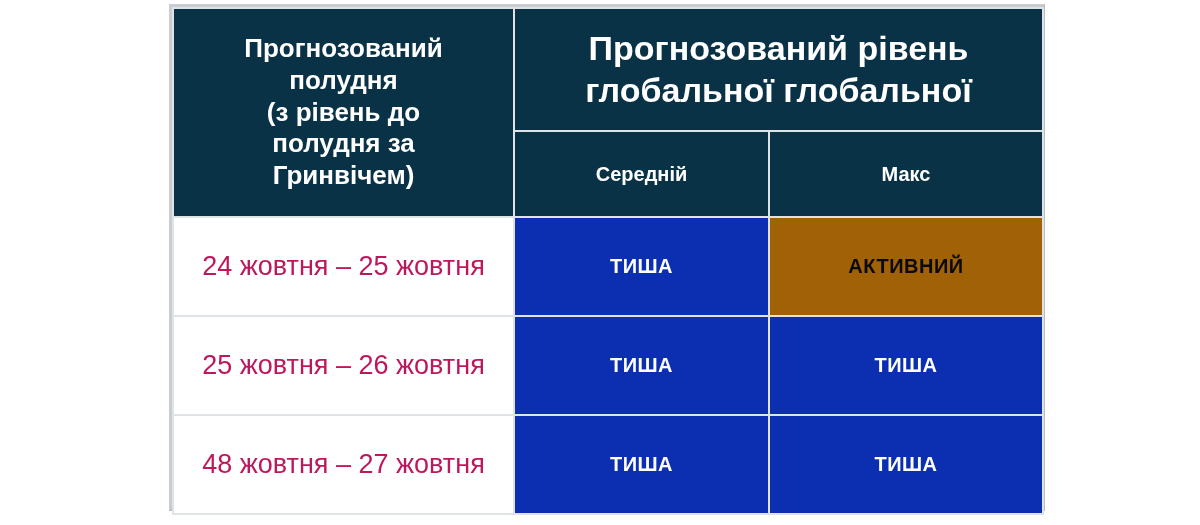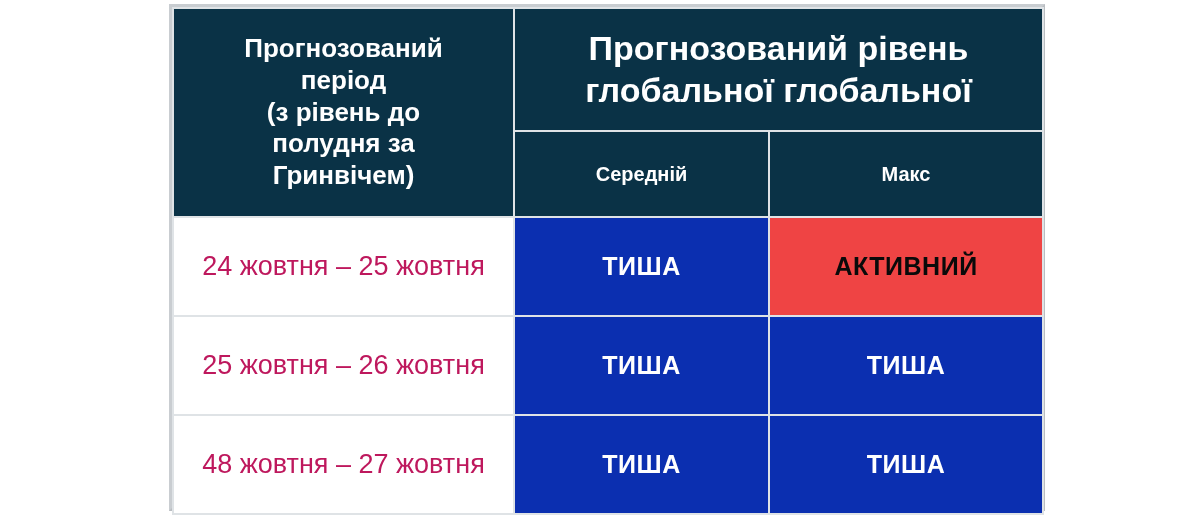--- a/index.html
+++ b/index.html
@@ -85,30 +85,30 @@
     color: #be185d;
     font-size: 27px;
     font-weight: 400;
     line-height: 1.32;
     padding: 4px 40px;
     border-color: #dfe3e6;
   }
 
   td.level {
     font-weight: bold;
-    font-size: 25px;
+    font-size: 20px;
     letter-spacing: 0.5px;
     border-color: #dfe3e6;
   }
   td.level.quiet {
     background: #0b2fb0;
     color: #ffffff;
   }
   td.level.active {
-    background: #ef4444;
+    background: #a16207;
     color: #0a0a0a;
   }
 
   .row-data { height: 99px; }
 </style>
 </head>
 <body>
 
 <div class="page">
 
@@ -116,21 +116,21 @@
     <table class="forecast">
       <colgroup>
         <col class="col-period">
         <col class="col-mean">
         <col class="col-max">
       </colgroup>
       <thead>
         <tr>
           <th class="hdr hdr-period" rowspan="2">
             <div>Прогнозований</div>
-            <div>період</div>
+            <div>полудня</div>
             <div>(з рівень до</div>
             <div>полудня за</div>
             <div>Гринвічем)</div>
           </th>
           <th class="hdr hdr-level" colspan="2">
             <div>Прогнозований рівень</div>
             <div>глобальної глобальної</div>
           </th>
         </tr>
         <tr>

